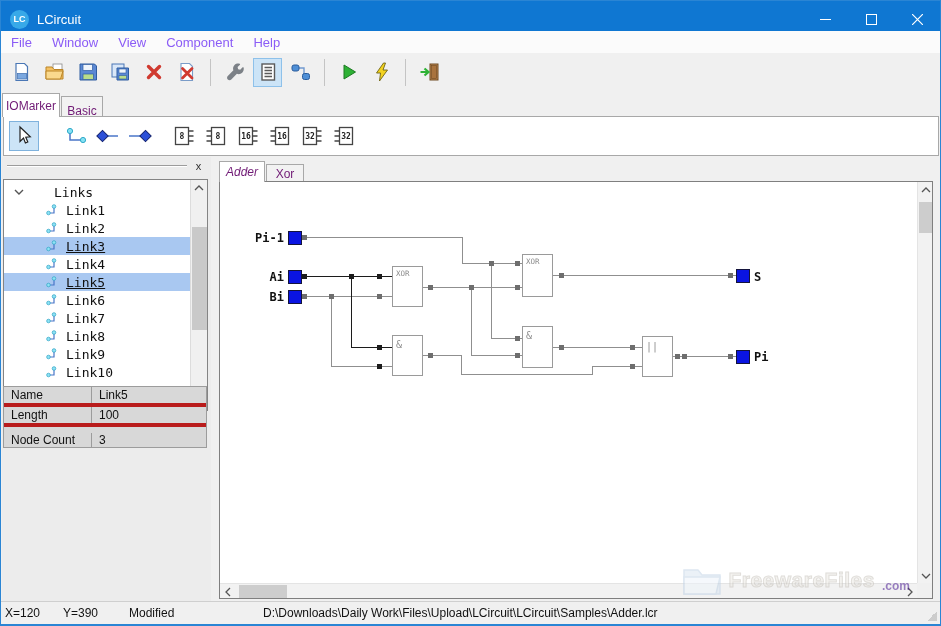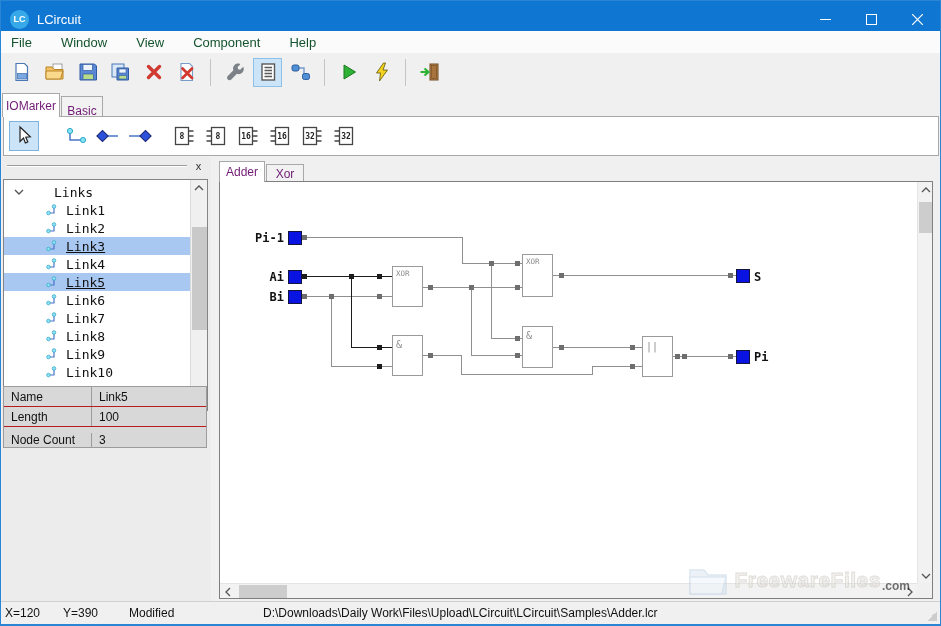--- a/index.html
+++ b/index.html
@@ -12,21 +12,21 @@
               display:flex; align-items:center; color:#fff; }
   .app-icon { width:19px; height:19px; border-radius:50%; background:#38a9e8; margin:0 8px 0 9px;
               display:flex; align-items:center; justify-content:center;
               font-size:9px; font-weight:bold; color:#fff; }
   .title-text { font-size:13px; }
   .win-controls { margin-left:auto; display:flex; height:100%; }
   .win-btn { width:46px; height:100%; display:flex; align-items:center; justify-content:center; }
 
   
   .menubar { position:absolute; top:30px; left:0; right:0; height:22px; background:#fbfbfb;
-             display:flex; align-items:center; font-size:13px; color:#14532d;gap:9px; }
+             display:flex; align-items:center; font-size:13px; color:#8b5cf6; }
   .menu-item { padding:0 10px; height:100%; display:flex; align-items:center; }
 
   
   .toolbar { position:absolute; top:52px; left:0; right:0; height:38px; background:#f0f0f0;
              display:flex; align-items:center; padding-left:4px; }
   .tbtn { width:29px; height:29px; display:flex; align-items:center; justify-content:center;
           border:1px solid transparent; margin:0 2px; }
   .tbtn.active { background:#cce4f7; border-color:#8ec1ea; }
   .tsep { width:1px; height:27px; background:#c4c4c4; margin:0 7px; }
 
@@ -54,40 +54,40 @@
           font-family:"DejaVu Sans Mono",monospace; font-size:13px; color:#111; }
   .trow.sel { background:#a9c8f1;text-decoration:underline; }
   .trow .tw-icon { margin-left:40px; margin-right:8px; flex:0 0 auto; }
   .trow.root .chev { margin-left:9px; margin-right:0; }
   .trow.root .tlabel { margin-left:29px; }
   .tree-scroll { position:absolute; right:0; top:0; width:17px; height:100%; background:#f0f0f0;
                  border-left:1px solid #dcdcdc; }
   .ts-btn { position:absolute; left:0; width:16px; height:16px; display:flex; align-items:center; justify-content:center; }
   .ts-thumb { position:absolute; left:1px; top:47px; width:15px; height:103px; background:#c9c9c9; }
   .prop-table { position:absolute; left:1px; top:229px; width:204px; border:1px solid #9c9c9c; background:#d8d8d8; }
-  .prow { display:flex; height:20px; border-bottom:1px solid #b91c1c; font-size:12px; color:#111; align-items:stretch; }
+  .prow { display:flex; height:20px; border-bottom:4px solid #b91c1c; font-size:12px; color:#111; align-items:stretch; }
   .prow:last-child { border-bottom:none;align-items:flex-end; }
   .plabel { width:88px; padding-left:7px; border-right:1px solid #9c9c9c; display:flex; align-items:center; }
   .pvalue { padding-left:7px; display:flex; align-items:center; }
 
   
   .canvas-wrap { position:absolute; left:218px; top:180px; width:714px; height:418px;
                  background:#fff; border:1px solid #7f7f7f; z-index:2; }
   .circuit-svg { position:absolute; left:0; top:0; }
   .v-scroll { position:absolute; right:0; top:0; width:15px; bottom:15px; background:#f2f2f2; border-left:1px solid #e4e4e4; }
   .v-thumb { position:absolute; left:1px; top:20px; width:13px; height:31px; background:#cdcdcd; }
   .h-scroll { position:absolute; left:0; bottom:0; right:15px; height:15px; background:#f2f2f2; border-top:1px solid #e4e4e4; }
   .h-thumb { position:absolute; top:1px; left:19px; width:48px; height:13px; background:#cdcdcd; }
   .sb-btn { position:absolute; width:15px; height:15px; display:flex; align-items:center; justify-content:center; }
   .corner { position:absolute; right:0; bottom:0; width:15px; height:15px; background:#f0f0f0; }
   .watermark { position:absolute; right:22px; bottom:-2px; height:40px; display:flex; align-items:center;
                opacity:.55; pointer-events:none; z-index:5; }
   .wm-text { font-size:21px; font-weight:bold; color:#eceae5; -webkit-text-stroke:1px #c7c3bc;
              letter-spacing:.5px; }
-  .wm-suffix { font-size:12px; font-weight:bold; color:#000000; margin-left:1px; align-self:flex-end; padding-bottom:7px; }
+  .wm-suffix { font-size:12px; font-weight:bold; color:#4c1d95; margin-left:7px; align-self:flex-end; padding-bottom:7px; }
 
   
   .statusbar { position:absolute; left:0; right:0; bottom:0; height:23px; background:#f0f0f0;
                border-top:1px solid #cfcfcf; font-size:12px; color:#111; }
   .sfield { position:absolute; top:4px; white-space:nowrap; }
   .grip { position:absolute; right:3px; bottom:3px; width:10px; height:10px;
           background:linear-gradient(135deg, transparent 50%, #b5b5b5 50%); opacity:.6; }
 
   svg { display:block; }
 </style>
@@ -401,21 +401,21 @@
         <div class="plabel">Length</div>
         <div class="pvalue">100</div>
       </div>
       <div class="prow">
         <div class="plabel">Node Count</div>
         <div class="pvalue">3</div>
       </div>
     </div>
   </div>
 
-  <div class="tab active" style="left:218px; top:160px; width:46px; height:21px;">
+  <div class="tab active" style="left:218px; top:160px; width:46px; height:21px;font-style:italic;">
     <span>Adder</span>
   </div>
   <div class="tab" style="left:265px; top:163px; width:38px; height:18px;">
     <span>Xor</span>
   </div>
 
   <div class="canvas-wrap">
     <svg class="circuit-svg" width="697" height="401" viewBox="219 181 697 401">
       <g shape-rendering="crispEdges" fill="none">
 

